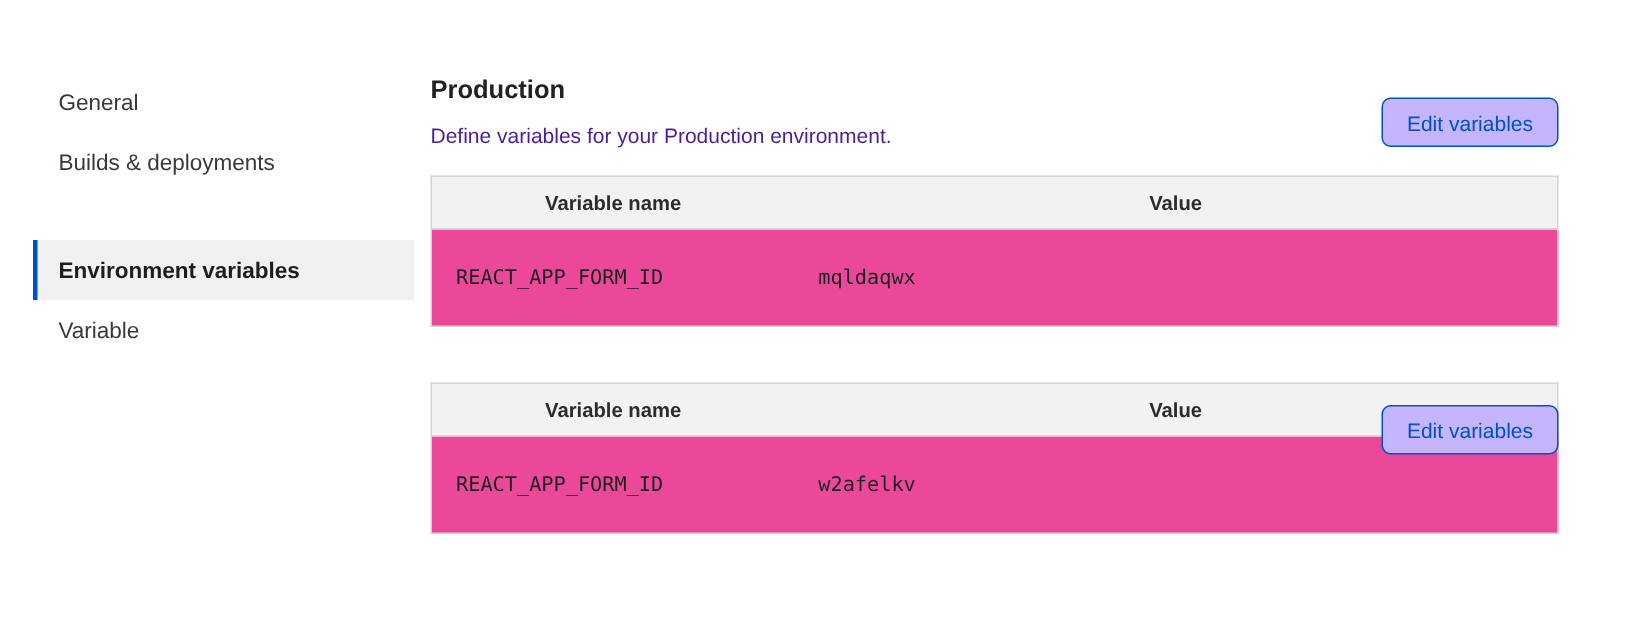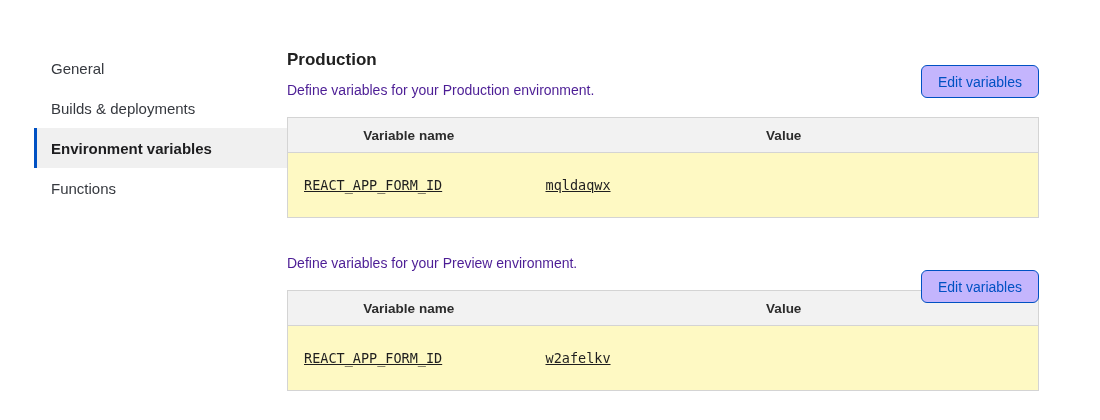--- a/index.html
+++ b/index.html
@@ -7,38 +7,39 @@
     width: 1100px; height: 420px;
     background: #ffffff;
     font-family: "Liberation Sans", sans-serif;
     overflow: hidden;
     position: relative;
   }
 
   
   .sidebar {
     position: absolute;
-    left: 34px; top: 48px;
+    left: 22px; top: 48px;
     width: 254px;
   }
   .side-item {
     height: 40px;
     display: flex;
     align-items: center;
     padding-left: 14px;
     border-left: 3px solid transparent;
     font-size: 15px;
     color: #36393f;
     cursor: pointer;
   }
   .side-item.active {
     border-left-color: #0051c3;
     background: #f0f0f0;
     color: #1d1d1f;
     font-weight: 700;
+    margin-top: 32px;
   }
 
   
   .main {
     position: absolute;
     left: 287px; top: 50px;
     width: 752px;
   }
   .section { position: relative; }
   .section + .section { margin-top: 37px; }
@@ -81,37 +82,36 @@
     text-align: center;
     font-size: 13.5px;
     font-weight: 700;
     color: #2c2c2c;
     padding: 9px 16px 8px 16px;
     border-bottom: 1px solid #d4d4d4;
     height: 35px;
   }
   table.vars th.col-name { width: 242px; }
   table.vars td {
-    background: #fef9c3;
+    background: #ec4899;
     font-family: "DejaVu Sans Mono", monospace;
     font-size: 13.5px;
     color: #1f1f1f;
     padding: 24px 16px;
     height: 38px;
-    text-decoration: underline;
   }
 </style>
 </head>
 <body>
 
 <nav class="sidebar">
   <div class="side-item">General</div>
   <div class="side-item">Builds &amp; deployments</div>
   <div class="side-item active">Environment variables</div>
-  <div class="side-item">Functions</div>
+  <div class="side-item">Variable</div>
 </nav>
 
 <main class="main">
 
   <section class="section">
     <h2 class="section-title">Production</h2>
     <p class="section-desc">Define variables for your Production environment.</p>
     <button class="edit-btn">Edit variables</button>
     <table class="vars">
       <thead>
@@ -123,21 +123,20 @@
       <tbody>
         <tr>
           <td>REACT_APP_FORM_ID</td>
           <td>mqldaqwx</td>
         </tr>
       </tbody>
     </table>
   </section>
 
   <section class="section">
-    <p class="section-desc">Define variables for your Preview environment.</p>
     <button class="edit-btn">Edit variables</button>
     <table class="vars">
       <thead>
         <tr>
           <th class="col-name">Variable name</th>
           <th>Value</th>
         </tr>
       </thead>
       <tbody>
         <tr>

